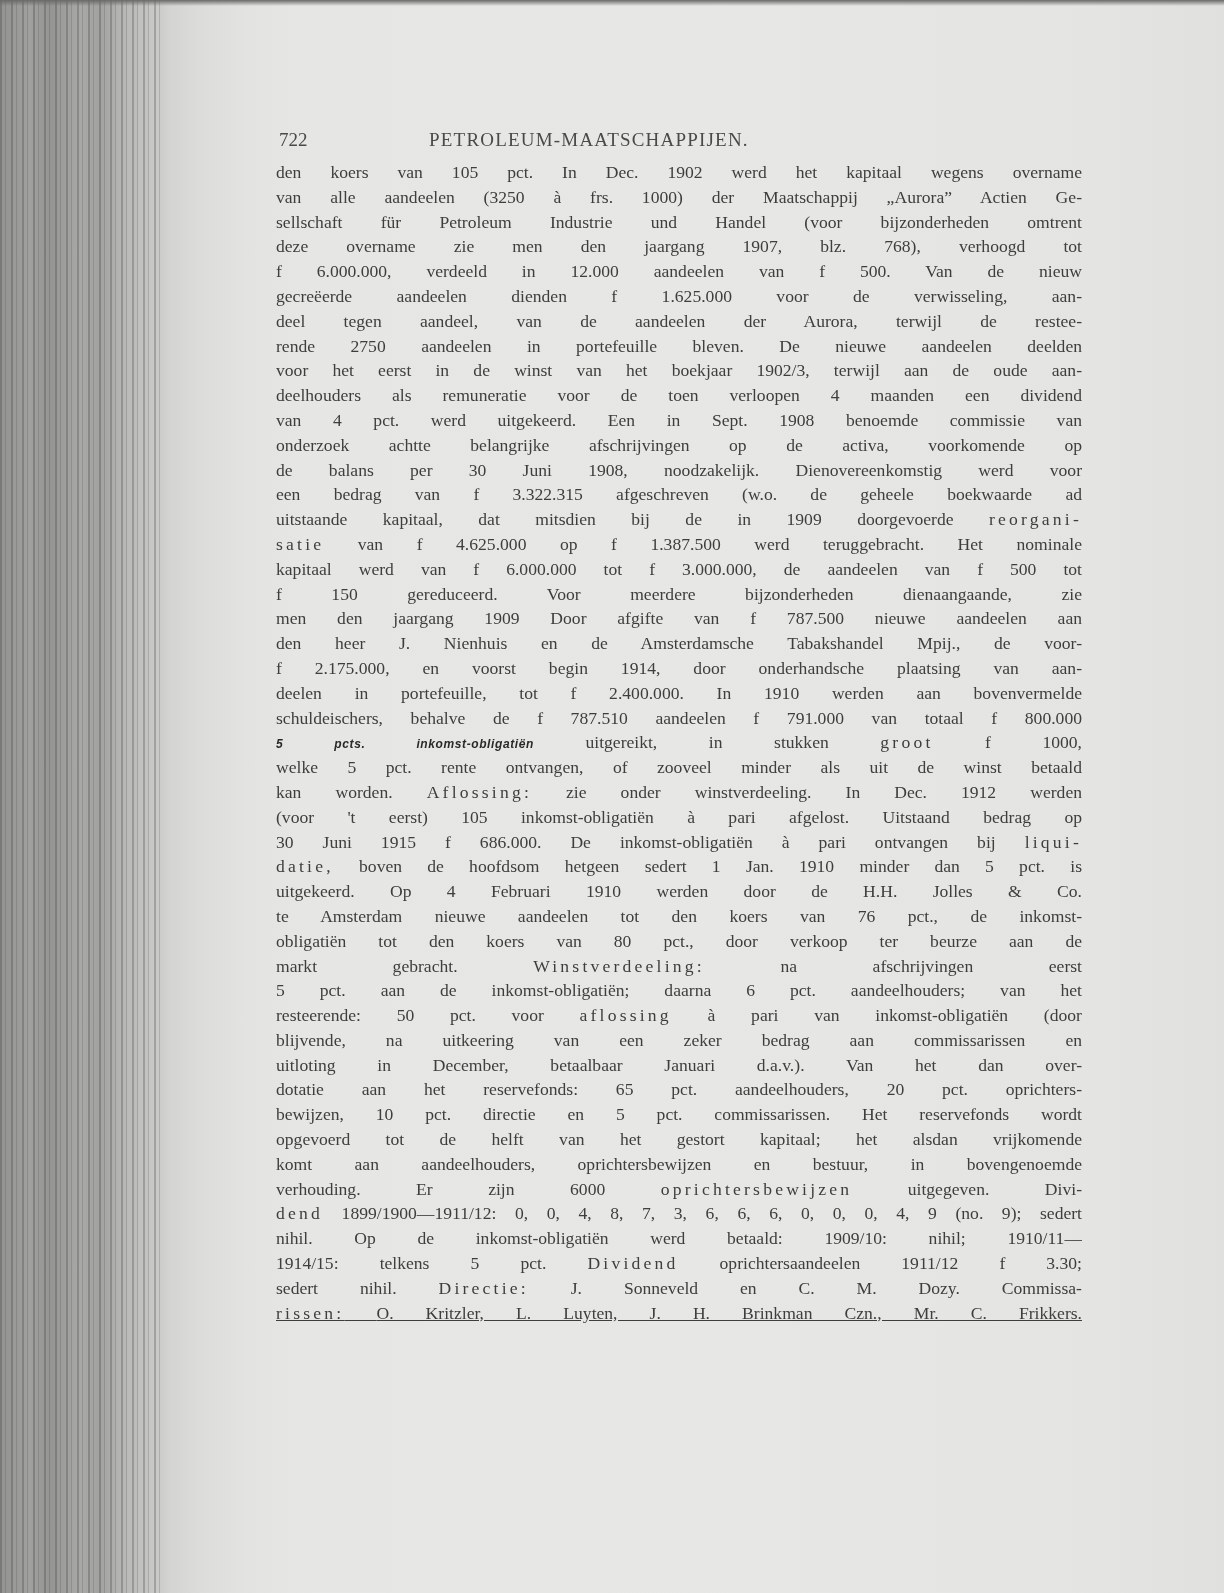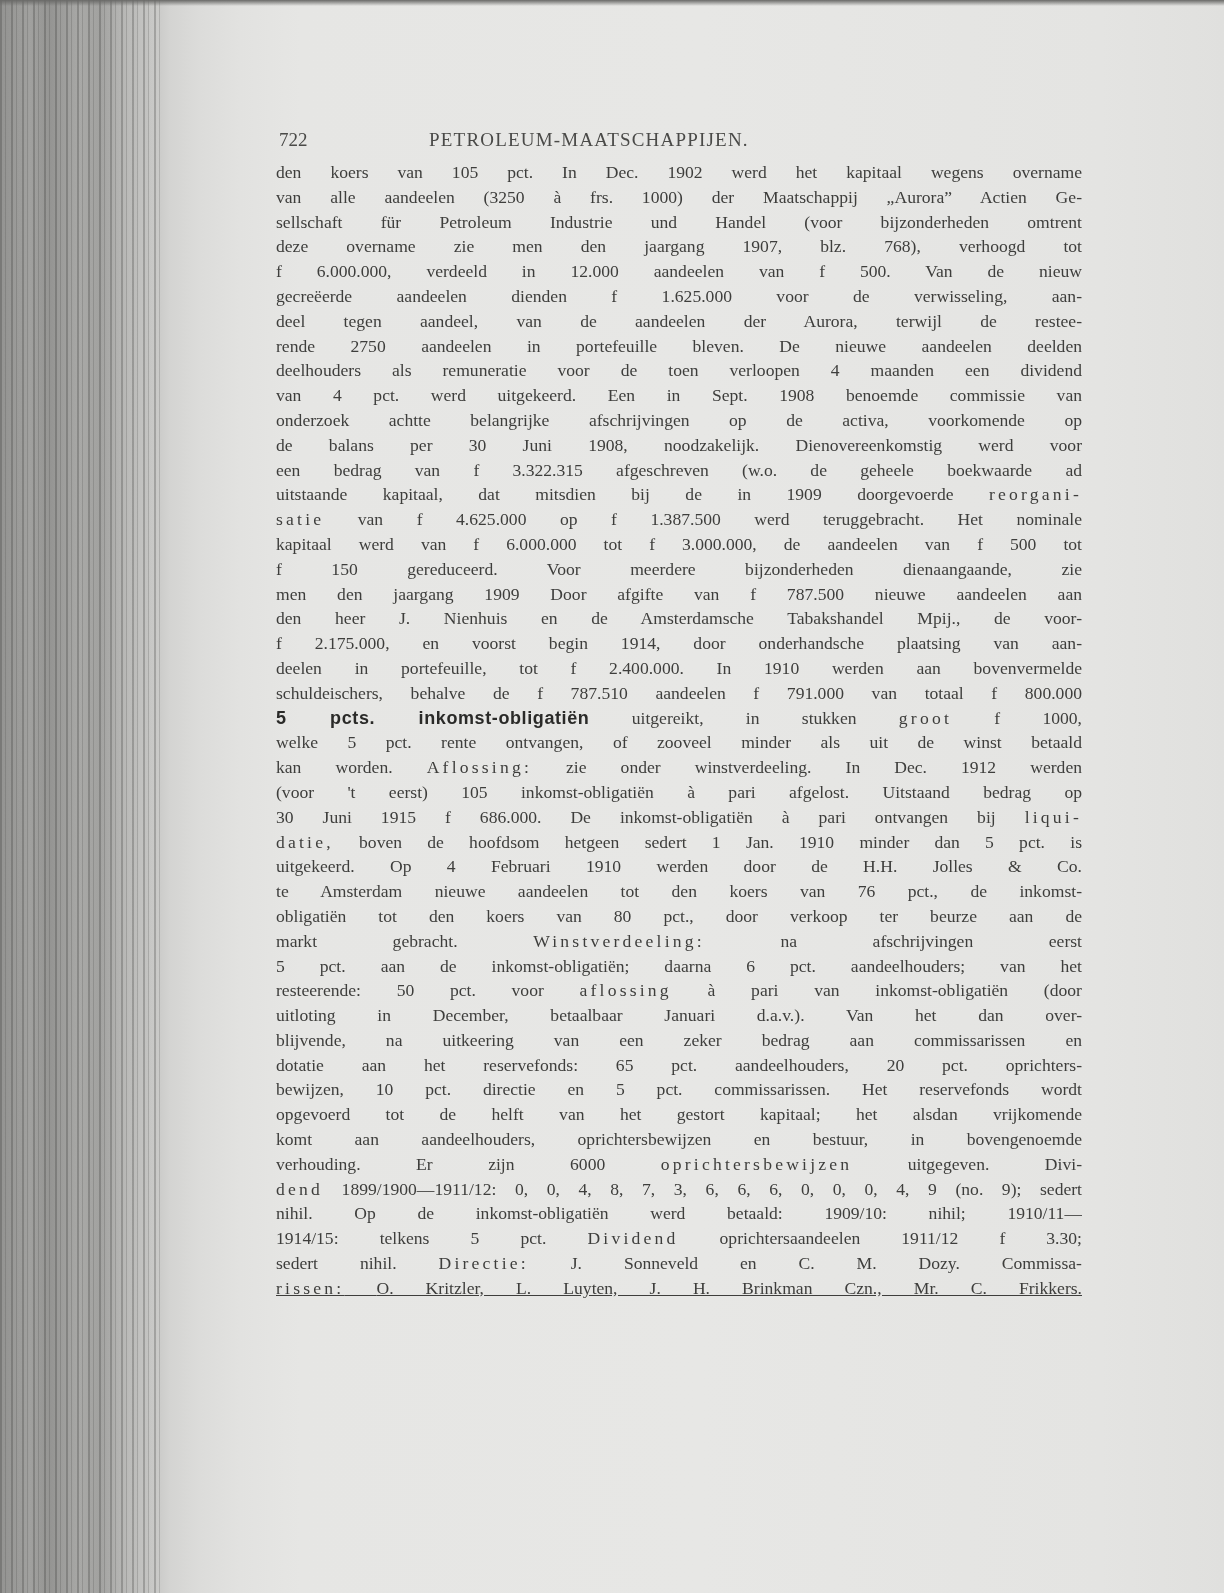--- a/index.html
+++ b/index.html
@@ -55,23 +55,24 @@
     color: #3e3e3c;
     white-space: nowrap;
     text-align: justify;
     text-align-last: justify;
     overflow: hidden;
   }
   .line.last { text-align-last: justify; text-decoration: underline; }
   .bold-sans {
     font-family: "Liberation Sans", sans-serif;
     font-weight: bold;
-    font-size: 18px;
+    font-size: 12px;
     color: #2a2a28;
     letter-spacing: 0.6px;
+    font-style: italic;
   }
   .spaced { letter-spacing: 3.2px; margin-top: 25px; }
 </style>
 </head>
 <body>
 
 <div class="scan">
   <div class="binding"></div>
   <div class="top-edge"></div>
 
@@ -82,20 +83,21 @@
 
   <div class="body-text" id="body-text">
       <div class="line"><span>den koers van 105 pct. In Dec. 1902 werd het kapitaal wegens overname</span></div>
       <div class="line"><span>van alle aandeelen (3250 à frs. 1000) der Maatschappij „Aurora” Actien Ge-</span></div>
       <div class="line"><span>sellschaft für Petroleum Industrie und Handel (voor bijzonderheden omtrent</span></div>
       <div class="line"><span>deze overname zie men den jaargang 1907, blz. 768), verhoogd tot</span></div>
       <div class="line"><span>f 6.000.000, verdeeld in 12.000 aandeelen van f 500. Van de nieuw</span></div>
       <div class="line"><span>gecreëerde aandeelen dienden f 1.625.000 voor de verwisseling, aan-</span></div>
       <div class="line"><span>deel tegen aandeel, van de aandeelen der Aurora, terwijl de restee-</span></div>
       <div class="line"><span>rende 2750 aandeelen in portefeuille bleven. De nieuwe aandeelen deelden</span></div>
+      <div class="line"><span>voor het eerst in de winst van het boekjaar 1902/3, terwijl aan de oude aan-</span></div>
       <div class="line"><span>deelhouders als remuneratie voor de toen verloopen 4 maanden een dividend</span></div>
       <div class="line"><span>van 4 pct. werd uitgekeerd. Een in Sept. 1908 benoemde commissie van</span></div>
       <div class="line"><span>onderzoek achtte belangrijke afschrijvingen op de activa, voorkomende op</span></div>
       <div class="line"><span>de balans per 30 Juni 1908, noodzakelijk. Dienovereenkomstig werd voor</span></div>
       <div class="line"><span>een bedrag van f 3.322.315 afgeschreven (w.o. de geheele boekwaarde ad</span></div>
       <div class="line"><span>uitstaande kapitaal, dat mitsdien bij de in 1909 doorgevoerde</span> <span class="spaced">reorgani-</span></div>
       <div class="line"><span class="spaced">satie</span> <span>van f 4.625.000 op f 1.387.500 werd teruggebracht. Het nominale</span></div>
       <div class="line"><span>kapitaal werd van f 6.000.000 tot f 3.000.000, de aandeelen van f 500 tot</span></div>
       <div class="line"><span>f 150 gereduceerd. Voor meerdere bijzonderheden dienaangaande, zie</span></div>
       <div class="line"><span>men den jaargang 1909 Door afgifte van f 787.500 nieuwe aandeelen aan</span></div>
@@ -108,22 +110,22 @@
       <div class="line"><span>kan worden.</span> <span class="spaced">Aflossing:</span> <span>zie onder winstverdeeling. In Dec. 1912 werden</span></div>
       <div class="line"><span>(voor 't eerst) 105 inkomst-obligatiën à pari afgelost. Uitstaand bedrag op</span></div>
       <div class="line"><span>30 Juni 1915 f 686.000. De inkomst-obligatiën à pari ontvangen bij</span> <span class="spaced">liqui-</span></div>
       <div class="line"><span class="spaced">datie,</span> <span>boven de hoofdsom hetgeen sedert 1 Jan. 1910 minder dan 5 pct. is</span></div>
       <div class="line"><span>uitgekeerd. Op 4 Februari 1910 werden door de H.H. Jolles &amp; Co.</span></div>
       <div class="line"><span>te Amsterdam nieuwe aandeelen tot den koers van 76 pct., de inkomst-</span></div>
       <div class="line"><span>obligatiën tot den koers van 80 pct., door verkoop ter beurze aan de</span></div>
       <div class="line"><span>markt gebracht.</span> <span class="spaced">Winstverdeeling:</span> <span>na afschrijvingen eerst</span></div>
       <div class="line"><span>5 pct. aan de inkomst-obligatiën; daarna 6 pct. aandeelhouders; van het</span></div>
       <div class="line"><span>resteerende: 50 pct. voor</span> <span class="spaced">aflossing</span> <span>à pari van inkomst-obligatiën (door</span></div>
+      <div class="line"><span>blijvende, na uitkeering van een zeker bedrag aan commissarissen en</span></div>
       <div class="line"><span>uitloting in December, betaalbaar Januari d.a.v.). Van het dan over-</span></div>
-      <div class="line"><span>blijvende, na uitkeering van een zeker bedrag aan commissarissen en</span></div>
       <div class="line"><span>dotatie aan het reservefonds: 65 pct. aandeelhouders, 20 pct. oprichters-</span></div>
       <div class="line"><span>bewijzen, 10 pct. directie en 5 pct. commissarissen. Het reservefonds wordt</span></div>
       <div class="line"><span>opgevoerd tot de helft van het gestort kapitaal; het alsdan vrijkomende</span></div>
       <div class="line"><span>komt aan aandeelhouders, oprichtersbewijzen en bestuur, in bovengenoemde</span></div>
       <div class="line"><span>verhouding. Er zijn 6000</span> <span class="spaced">oprichtersbewijzen</span> <span>uitgegeven. Divi-</span></div>
       <div class="line"><span class="spaced">dend</span> <span>1899/1900—1911/12: 0, 0, 4, 8, 7, 3, 6, 6, 6, 0, 0, 0, 4, 9 (no. 9); sedert</span></div>
       <div class="line"><span>nihil. Op de inkomst-obligatiën werd betaald: 1909/10: nihil; 1910/11—</span></div>
       <div class="line"><span>1914/15: telkens 5 pct.</span> <span class="spaced">Dividend</span> <span>oprichtersaandeelen 1911/12 f 3.30;</span></div>
       <div class="line"><span>sedert nihil.</span> <span class="spaced">Directie:</span> <span>J. Sonneveld en C. M. Dozy. Commissa-</span></div>
       <div class="line last"><span class="spaced">rissen:</span> <span>O. Kritzler, L. Luyten, J. H. Brinkman Czn., Mr. C. Frikkers.</span></div>

